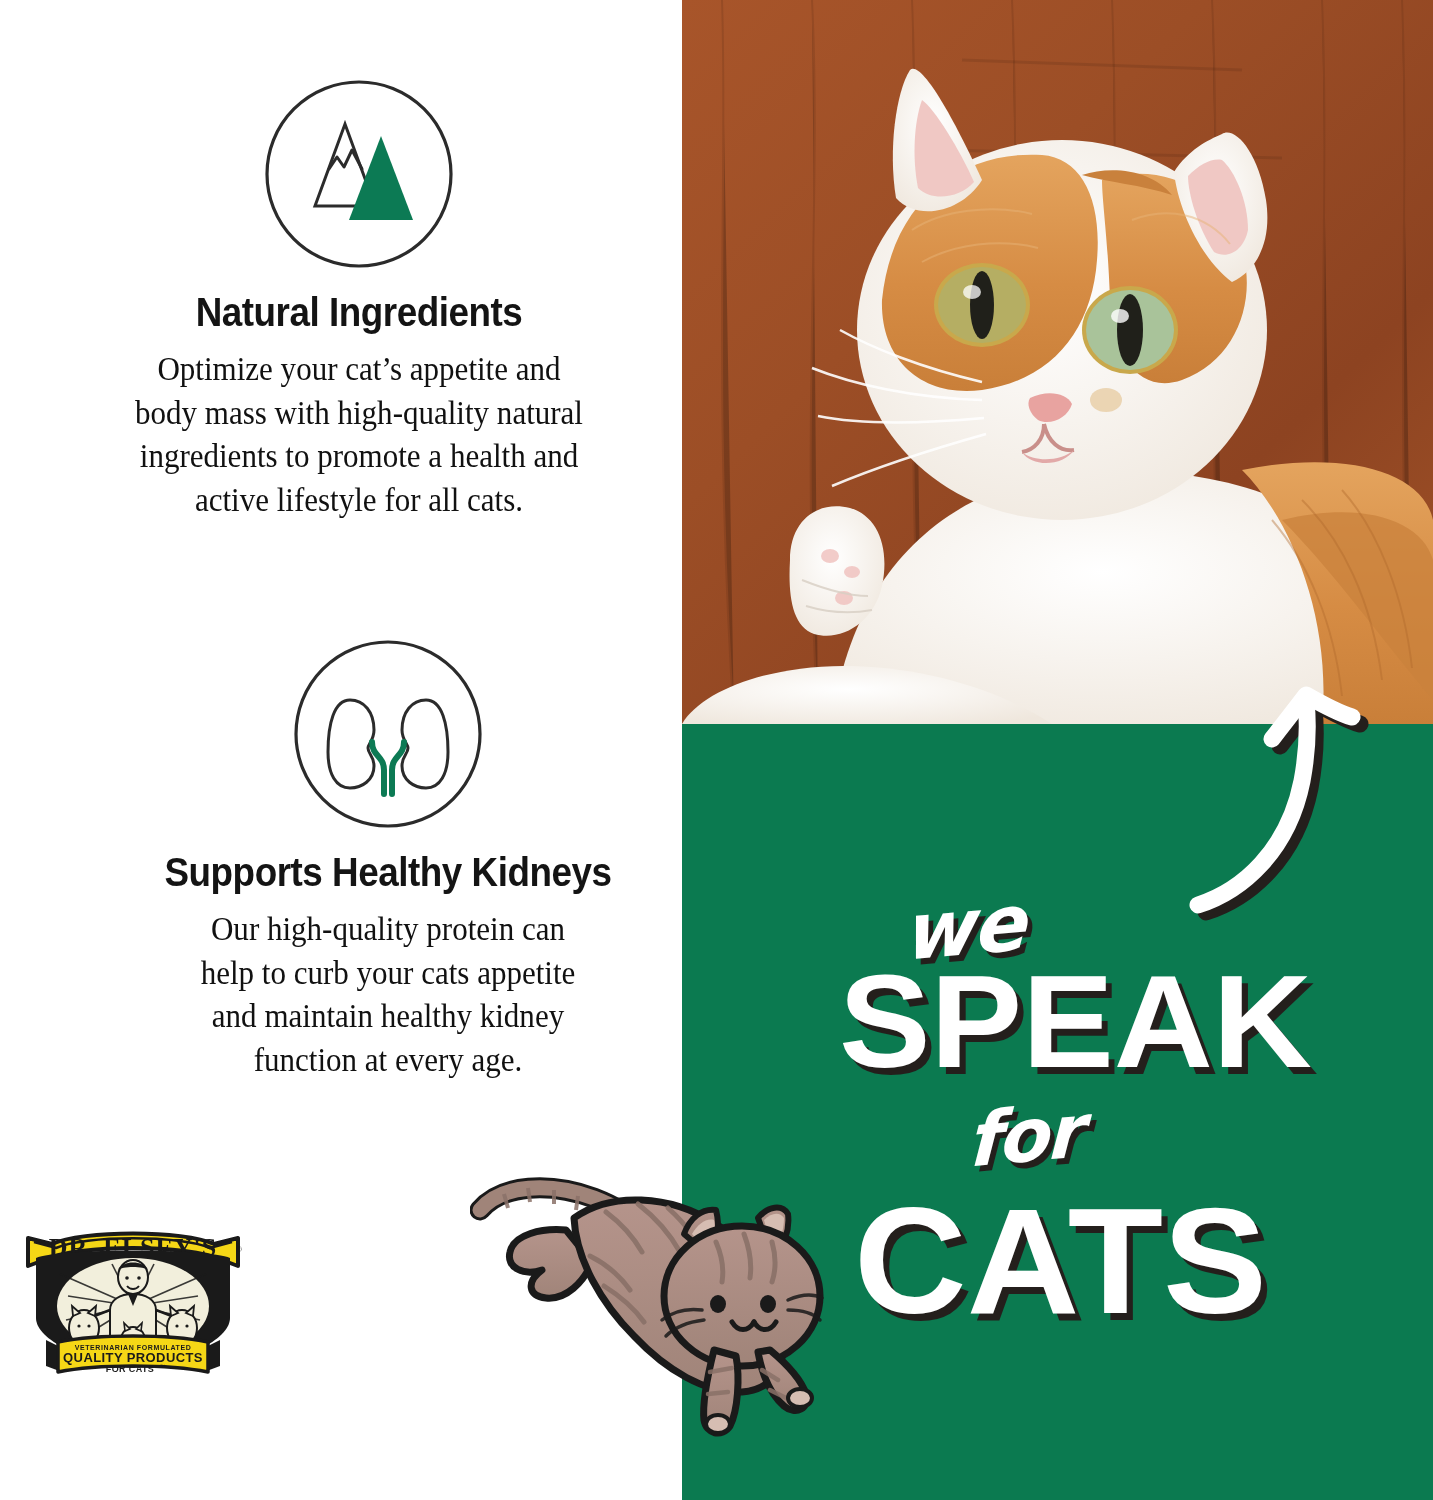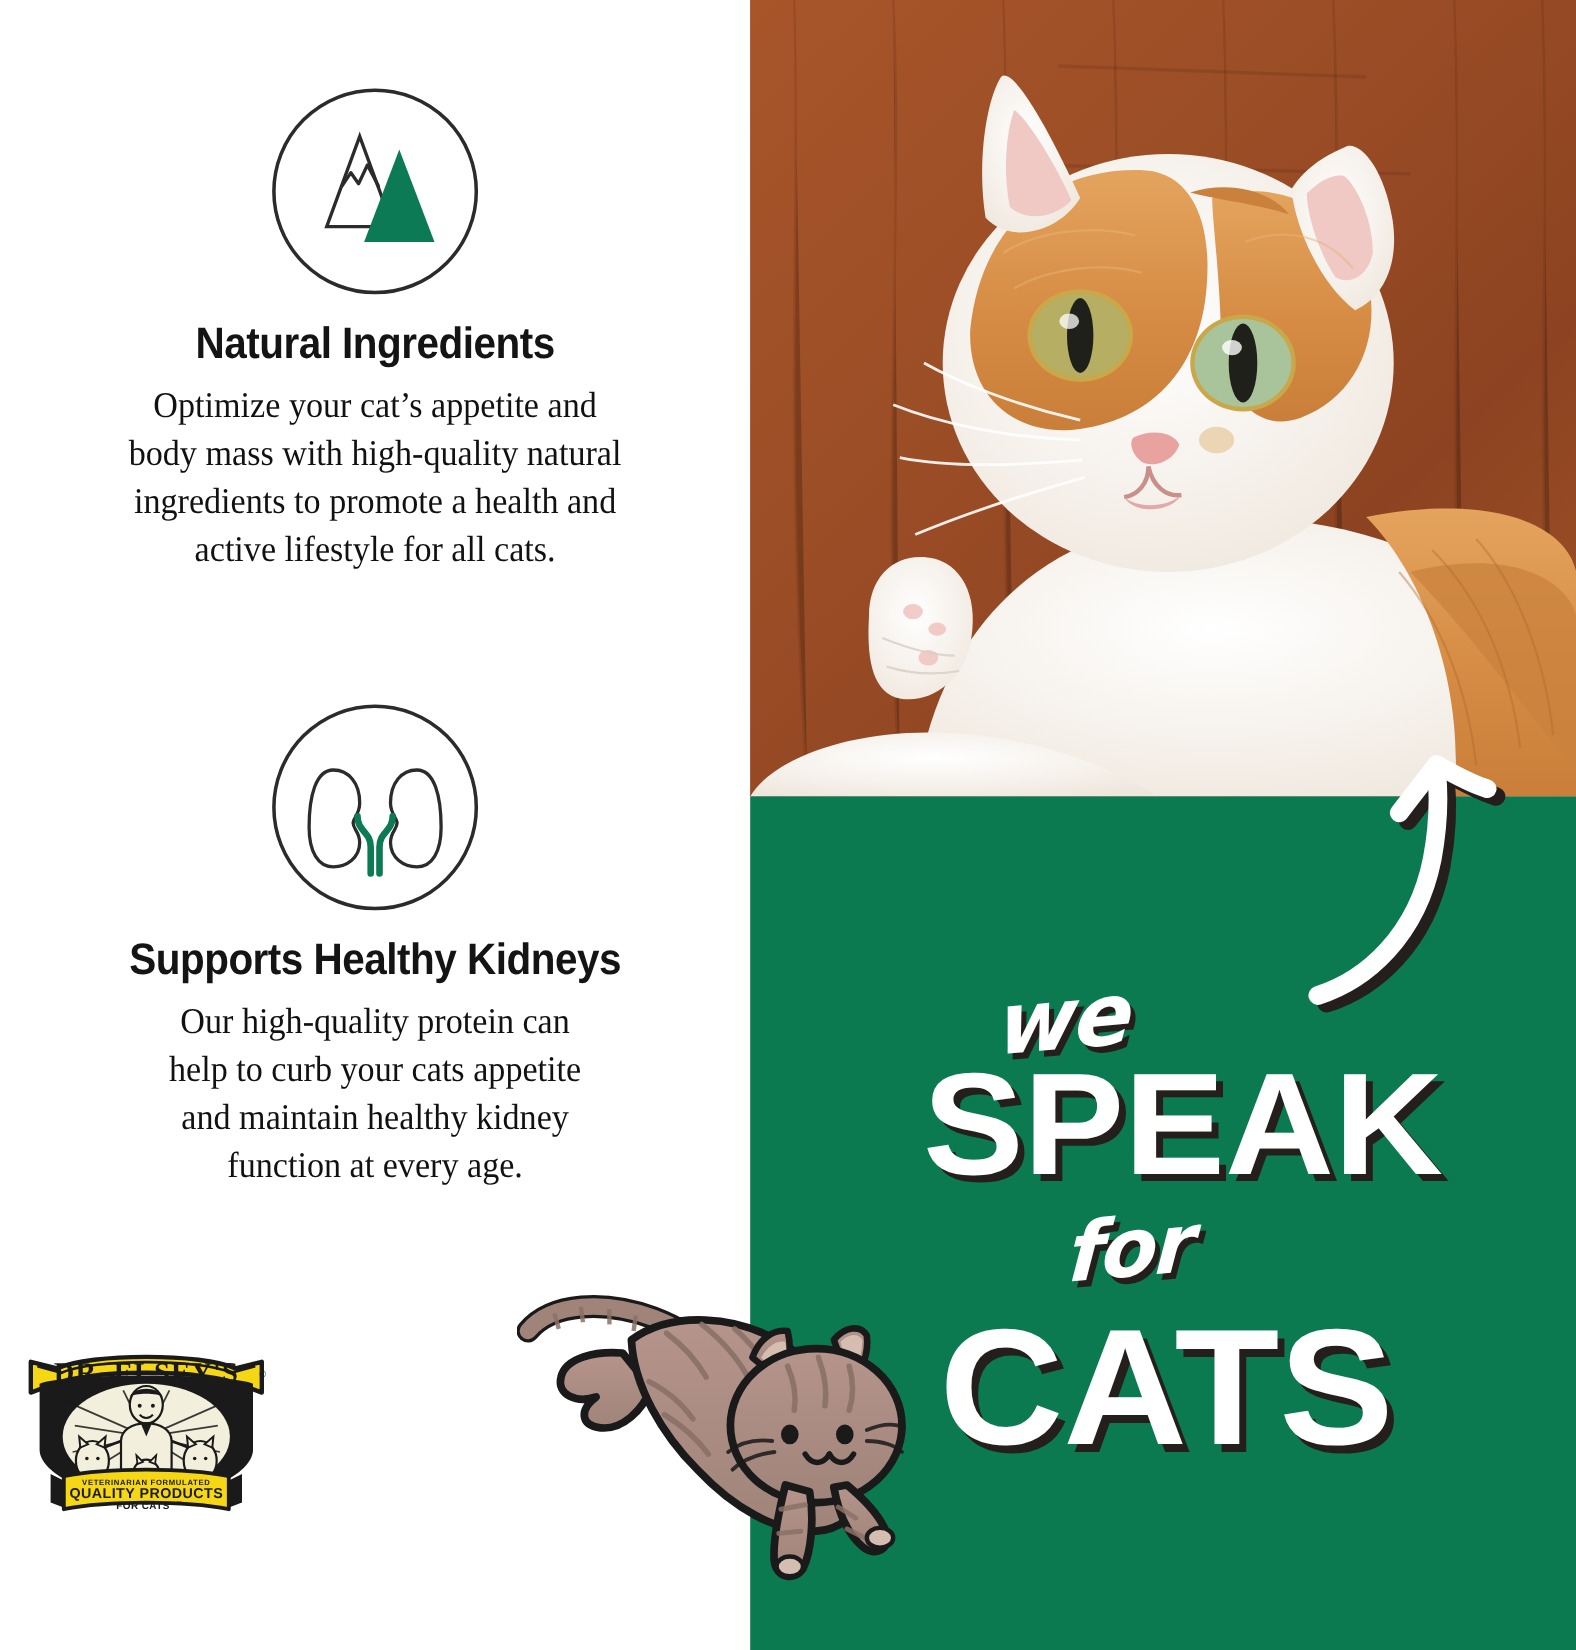--- a/index.html
+++ b/index.html
@@ -27,22 +27,22 @@
     height: 1500px;
     background: #ffffff;
   }
 
   .feature {
     position: absolute;
     left: 0;
     width: 682px;
     text-align: center;
   }
-  .feature-1 { top: 78px; }
-  .feature-2 { top: 638px; }
+  .feature-1 { top: 78px; margin-left: 18px; }
+  .feature-2 { top: 638px; padding-left: 47px; }
 
   .icon-circle {
     width: 192px;
     height: 192px;
     margin: 0 auto;
     display: block;
   }
 
   .feature-title {
     font-family: "Liberation Sans Narrow", "Liberation Sans", sans-serif;

